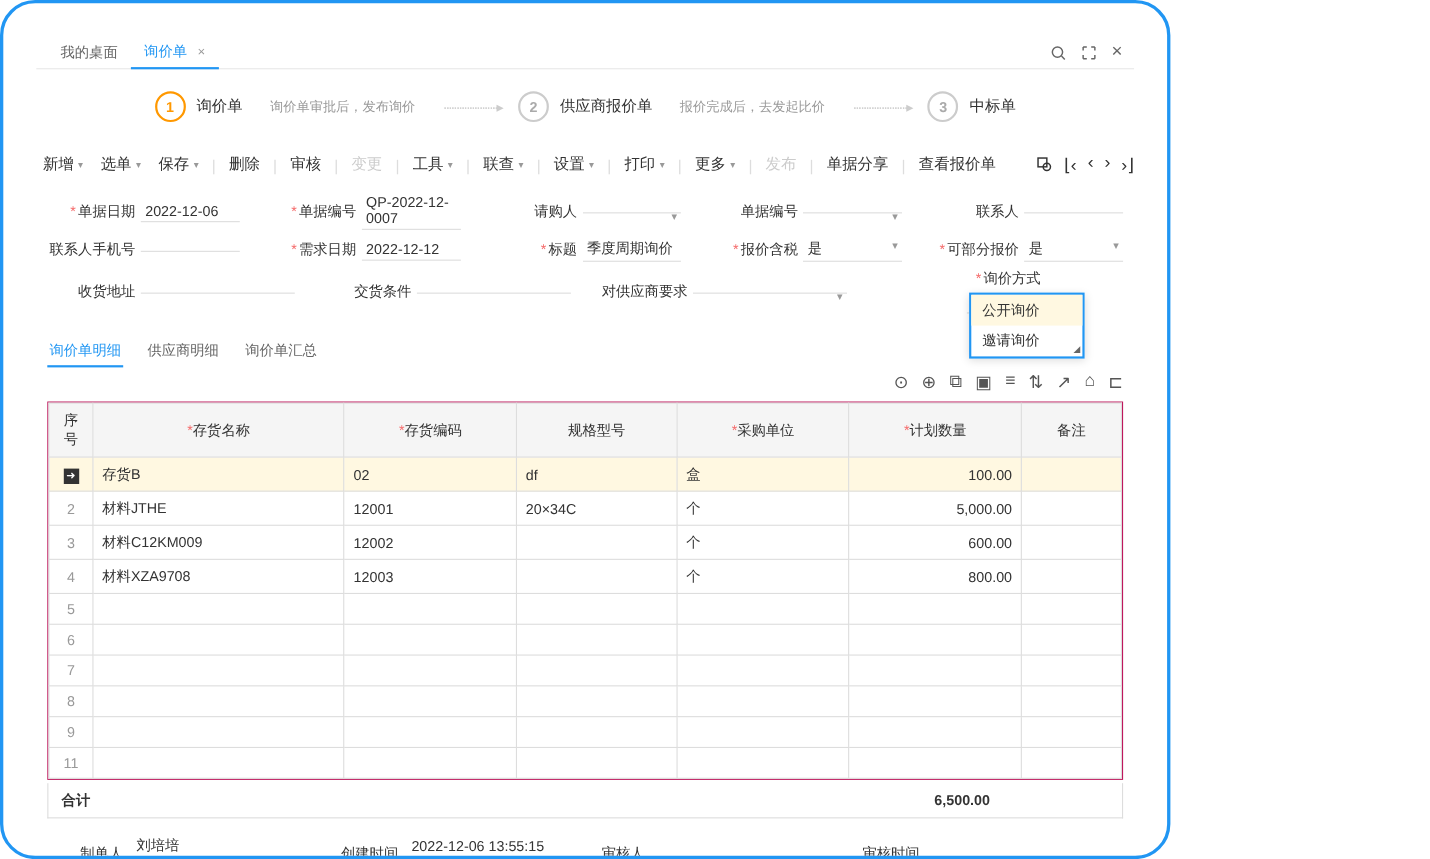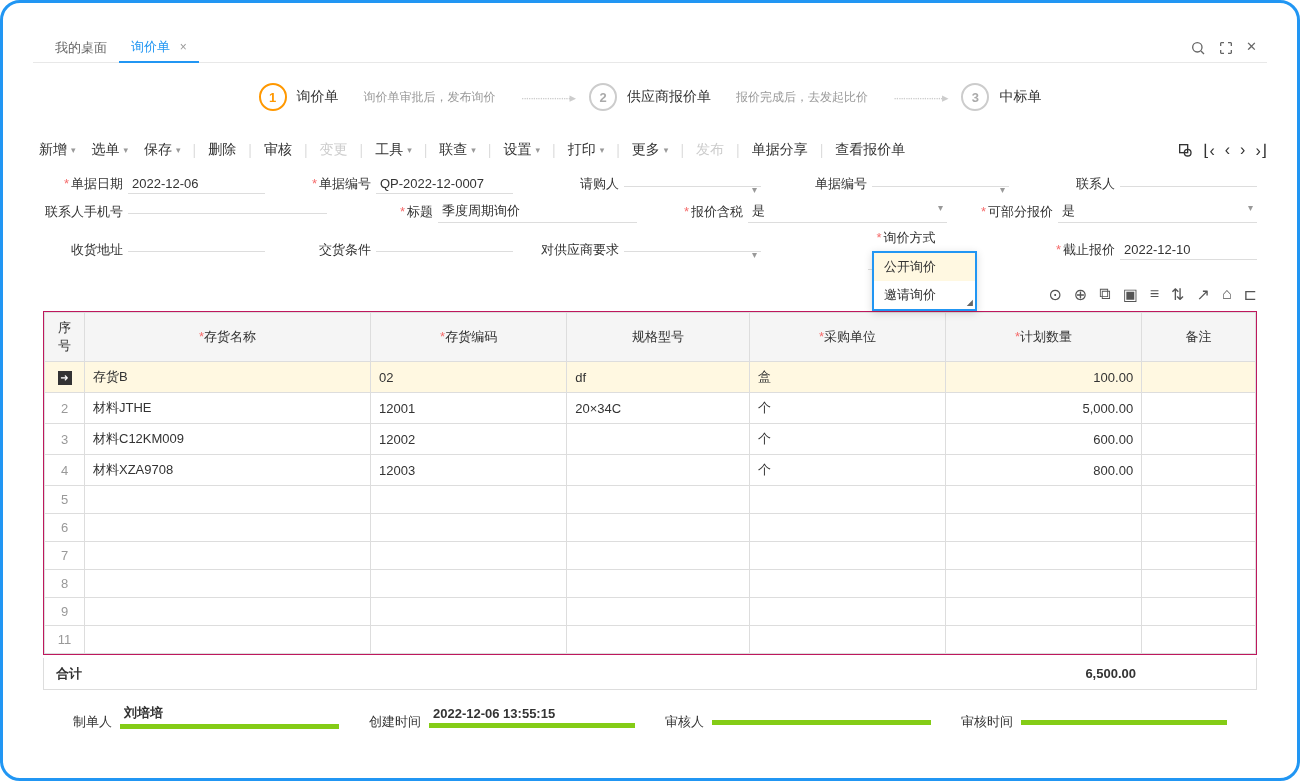--- a/index.html
+++ b/index.html
@@ -1,17 +1,17 @@
 <!DOCTYPE html>
 <html><head>
   <meta charset="utf-8">
   <style>
     * { box-sizing: border-box; margin: 0; padding: 0; }
     body { font-family: "Microsoft YaHei", -apple-system, sans-serif; font-size: 13px; color: #333; background: #fff; }
-    .outer-frame { border: 3px solid #2196F3; border-radius: 20px; width: 1300px; height: 781px; overflow: hidden; position: relative; }
+    .outer-frame { border: 3px solid #2196F3; border-radius: 32px; width: 1064px; height: 781px; overflow: hidden; position: relative; }
     .inner-content { width: 100%; height: 100%; padding: 30px; position: relative; }
     
     
     .tabs-bar { display: flex; align-items: center; height: 30px; border-bottom: 1px solid #e8e8e8; padding: 0 10px; }
     .tab { padding: 5px 12px; cursor: pointer; color: #666; position: relative; }
     .tab.active { color: #2196F3; border-bottom: 2px solid #2196F3; }
     .tab-close { margin-left: 6px; color: #999; font-size: 12px; }
     .tabs-right { margin-left: auto; display: flex; gap: 12px; color: #666; }
     .tabs-right span { cursor: pointer; }
     
@@ -63,21 +63,21 @@
     .grid tr.selected td { background: #fff8e1; }
     .row-indicator { display: inline-block; width: 14px; height: 14px; background: #333; color: #fff; font-size: 10px; text-align: center; line-height: 14px; }
     .totals { border: 1px solid #ddd; border-top: none; margin: 0 10px; display: flex; height: 32px; align-items: center; }
     .totals-label { padding: 0 12px; font-weight: bold; }
     .totals-val { margin-left: auto; margin-right: 120px; font-weight: bold; }
     
     
     .footer-row { display: flex; gap: 30px; padding: 10px 40px; }
     .footer-field { display: flex; align-items: center; flex: 1; }
     .footer-label { text-align: right; padding-right: 8px; white-space: nowrap; margin-top: 13px; }
-    .footer-val { border-bottom: 5px solid #84cc16; flex: 1; padding: 2px 4px; min-height: 18px; font-weight: bold; }
+    .footer-val { border-bottom: 1px solid #84cc16; flex: 1; padding: 2px 4px; min-height: 18px; }
     
     
     .dropdown-popup { position: absolute; border: 2px solid #2196F3; background: #fff; width: 105px; z-index: 100; box-shadow: 0 2px 8px rgba(0,0,0,0.15); }
     .dropdown-item { padding: 5px 10px; cursor: pointer; }
     .dropdown-item.highlighted { background: #fff8e1; }
     .resize-handle { position: absolute; right: 2px; bottom: 2px; font-size: 8px; color: #666; cursor: se-resize; }
     
     svg.icon { width: 16px; height: 16px; vertical-align: middle; }
   </style>
 </head>
@@ -187,20 +187,24 @@
             <span class="form-label">联系人</span>
             <span class="form-input"></span>
           </div>
   </div>
   <div class="form-row">
     <div class="form-field">
             <span class="form-label">联系人手机号</span>
             <span class="form-input"></span>
           </div>
     <div class="form-field">
+            <span class="form-label req">需求日期</span>
+            <span class="form-input">2022-12-12</span>
+          </div>
+    <div class="form-field">
             <span class="form-label req">标题</span>
             <span class="form-input">季度周期询价</span>
           </div>
     <div class="form-field">
             <span class="form-label req">报价含税</span>
             <span class="form-select"><span>是</span><span class="select-caret">▾</span></span>
           </div>
     <div class="form-field">
             <span class="form-label req">可部分报价</span>
             <span class="form-select"><span>是</span><span class="select-caret">▾</span></span>
@@ -223,27 +227,28 @@
           </div>
     <div class="form-field" style="position:relative;flex-direction:column;">
             <span class="form-label req">询价方式</span>
             <span class="form-select"><span>公开询价</span><span class="select-caret">▾</span></span>
       <div class="dropdown-popup" style="top:22px; left:85px;">
         <div class="dropdown-item highlighted">公开询价</div>
         <div class="dropdown-item">邀请询价</div>
         <span class="resize-handle">◢</span>
       </div>
     </div>
-    <div class="form-field">
-            <span class="form-label req">截止报价</span>
-            <span class="form-input">2022-12-10</span>
-          </div>
-  </div>
-</div>
-
+  </div>
+</div>
+
+<div class="sub-tabs">
+  <div class="sub-tab active">询价单明细</div>
+  <div class="sub-tab">供应商明细</div>
+  <div class="sub-tab">询价单汇总</div>
+</div>
 
 <div class="icon-row">
   <span>⊙</span>
   <span>⊕</span>
   <span>⧉</span>
   <span>▣</span>
   <span>≡</span>
   <span>⇅</span>
   <span>↗</span>
   <span>⌂</span>

